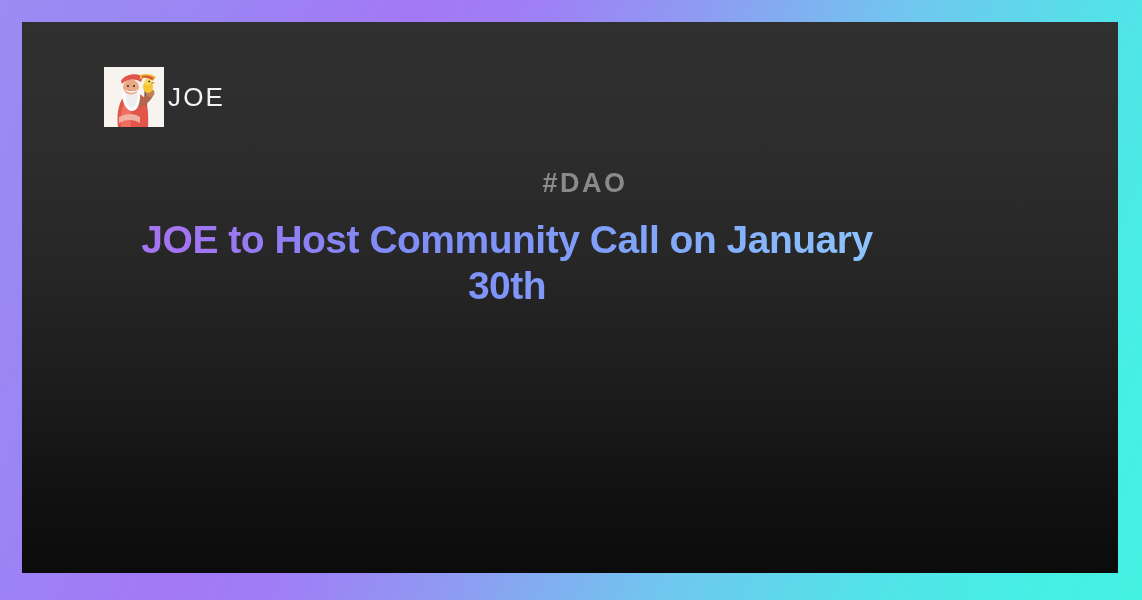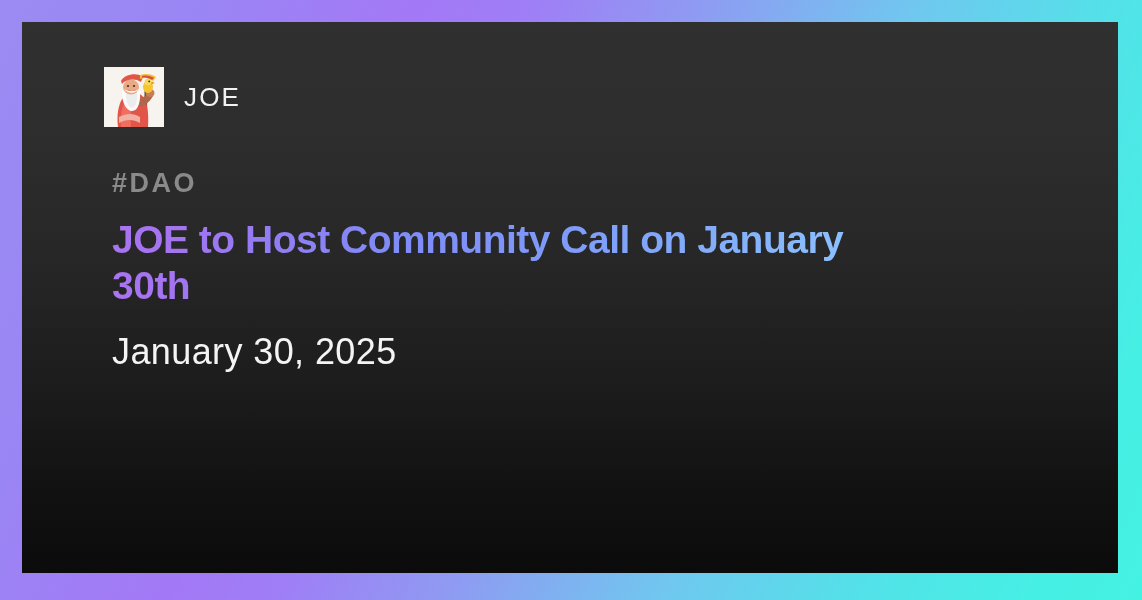--- a/index.html
+++ b/index.html
@@ -51,21 +51,21 @@
     overflow: hidden;
   }
 
   
   #card-header {
     position: absolute;
     left: 82px;
     top: 45px;
     display: flex;
     align-items: center;
-    gap: 20px;
+    gap: 4px;
   }
 
   #avatar {
     width: 60px;
     height: 60px;
     flex: 0 0 60px;
     background: #f7f3ef;
     position: relative;
     overflow: hidden;
     display: block;
@@ -80,20 +80,21 @@
     line-height: 1;
     white-space: nowrap;
   }
 
   
   #card-body {
     position: absolute;
     left: 90px;
     top: 148px;
     right: 60px;
+    text-align: center;
   }
 
   #category-tag {
     color: #8a8a8a;
     font-size: 27px;
     font-weight: 700;
     letter-spacing: 2.5px;
     line-height: 1;
     margin: 0 0 20px 0;
   }
@@ -174,17 +175,16 @@
           <path d="M38 9 C43 8 47 9 50 11 L48 13 C45 11 41 10 38 11 Z" fill="#d94f42"></path>
         </svg>
       </span>
 
       <span id="project-name">JOE</span>
     </div>
 
     <div id="card-body">
       <div id="category-tag">#DAO</div>
       <h1 id="headline">JOE to Host Community Call on January 30th</h1>
-      <div id="event-date">January 30, 2025</div>
     </div>
 
   </div>
 </div>
 
 </body></html>

